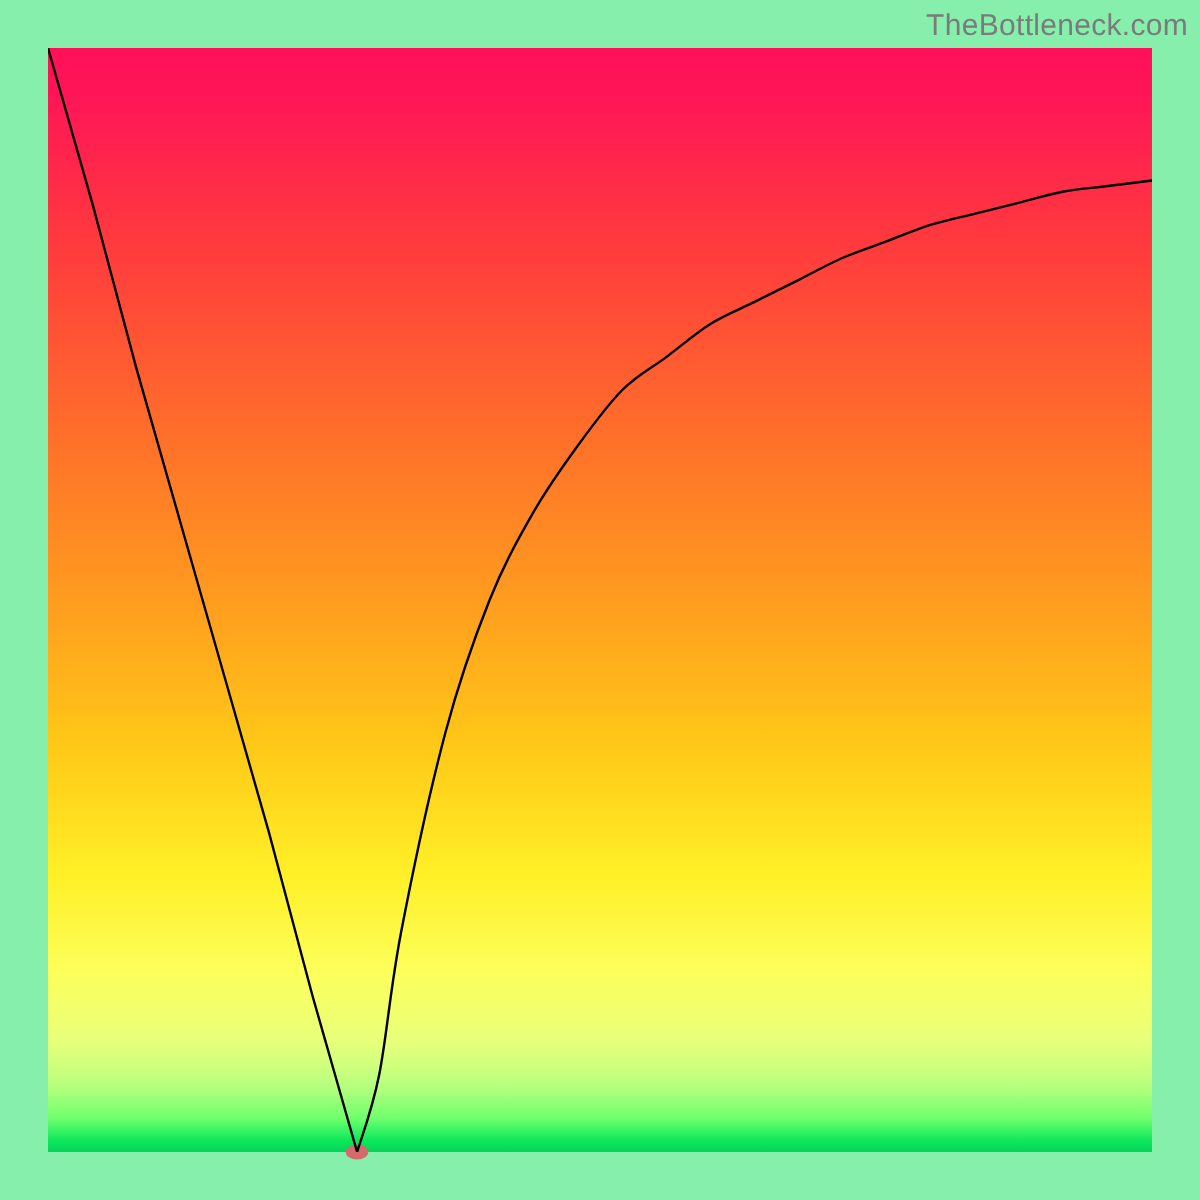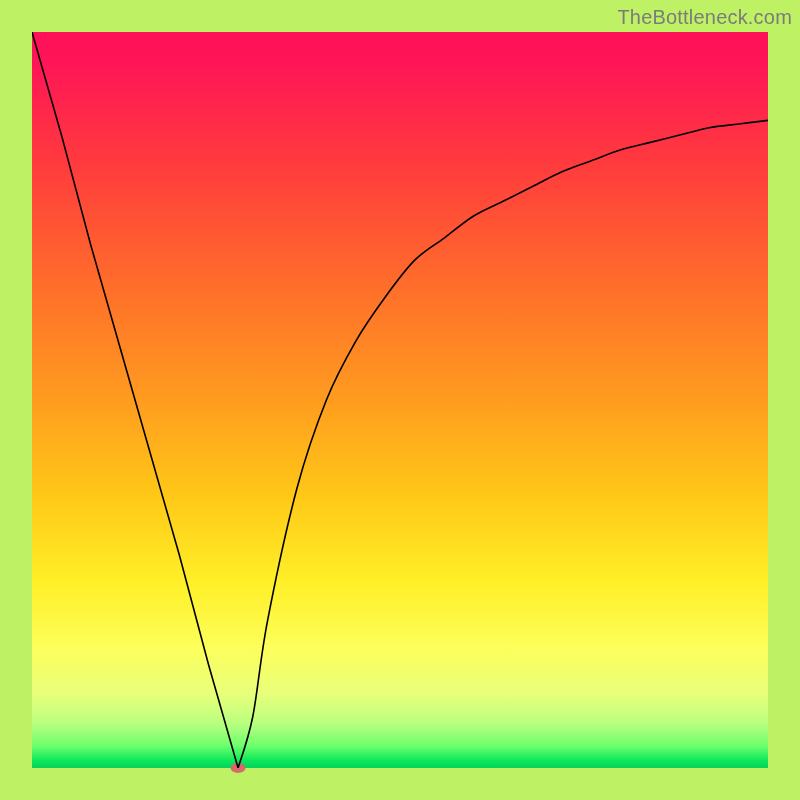--- a/index.html
+++ b/index.html
@@ -8,21 +8,21 @@
     width: 800px;
     height: 800px;
     overflow: hidden;
     background: #000;
     font-family: Arial, Helvetica, sans-serif;
   }
   .frame {
     position: relative;
     width: 800px;
     height: 800px;
-    background: #bef264;
+    background: #86efac;
   }
   .plot {
     position: absolute;
     left: 32px;
     top: 32px;
     width: 736px;
     height: 736px;
     
     background: linear-gradient(
       to bottom,

